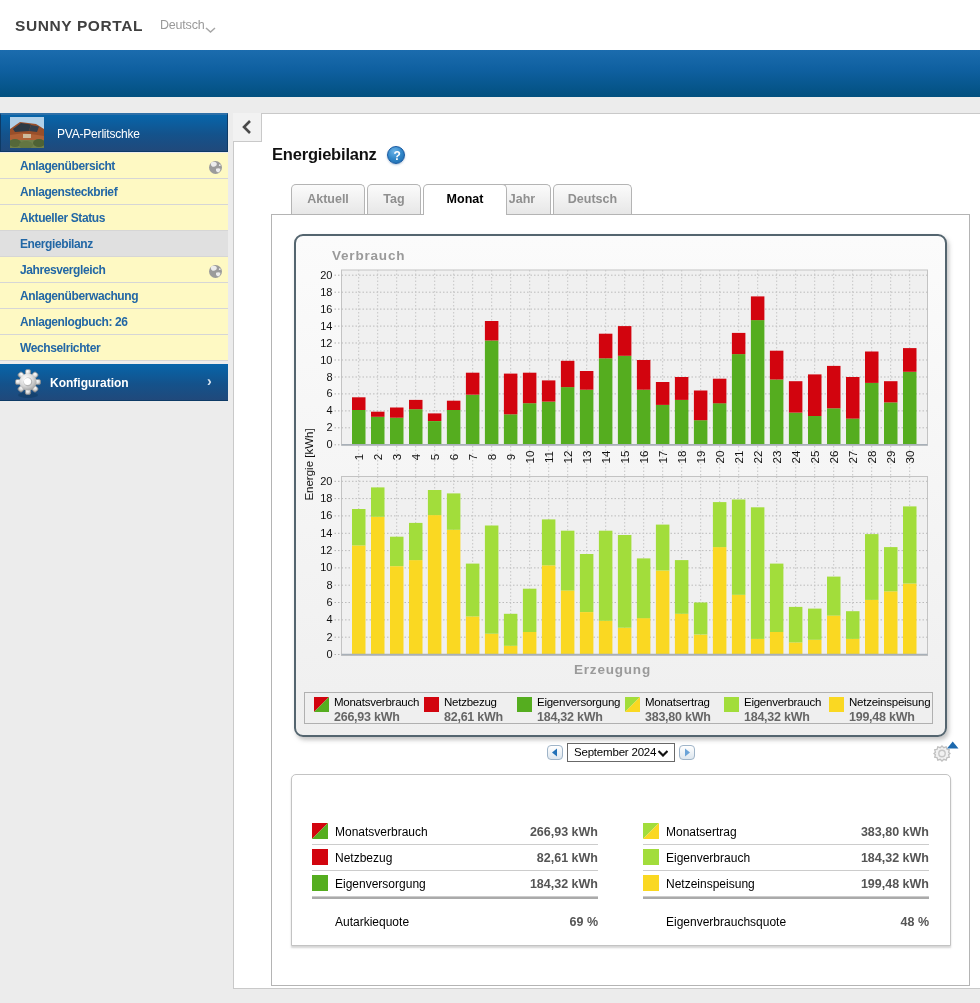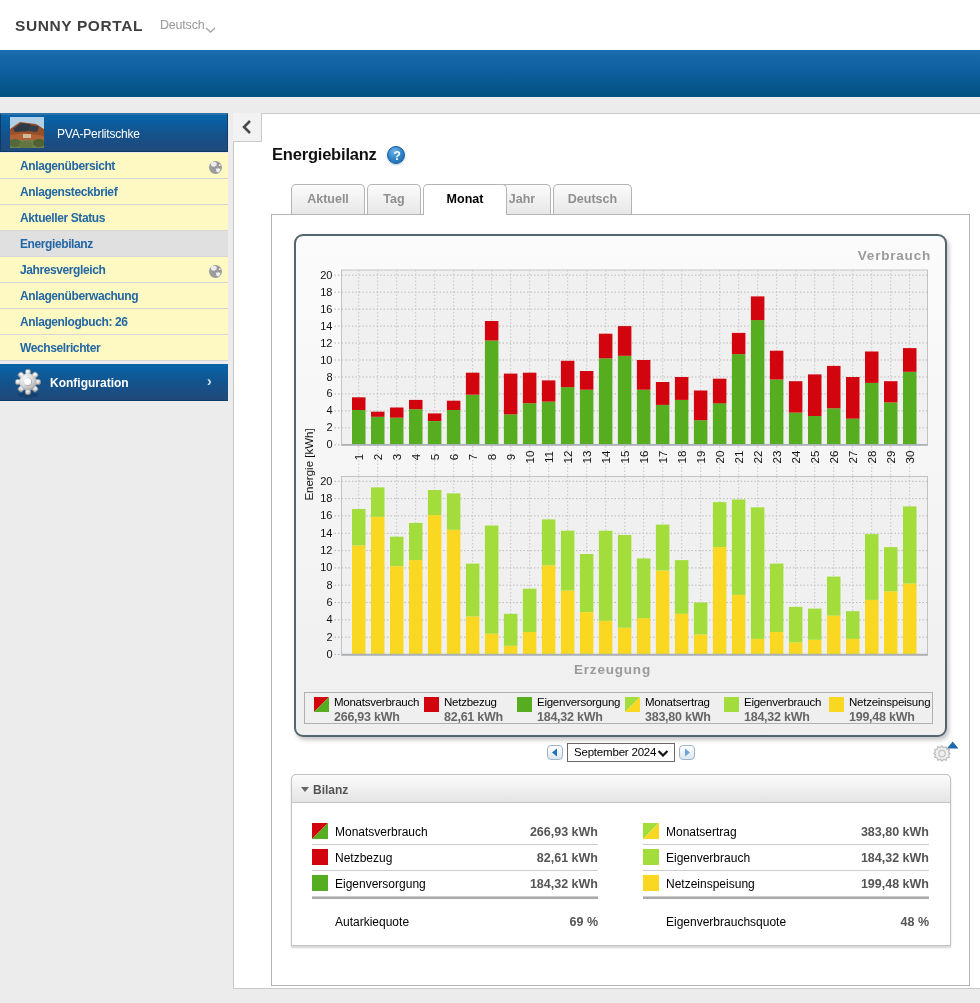--- a/index.html
+++ b/index.html
@@ -45,21 +45,21 @@
   border-radius:5px 5px 0 0; background:linear-gradient(to bottom,#fbfbfb 0%,#e7e7e7 100%);
   text-align:center; font-size:12.5px; font-weight:bold; color:#8f8f8f; line-height:29px; }
 .tab.active { background:#fff; color:#000; height:31px; z-index:5; }
 #tabbox { left:271px; top:214px; width:699px; height:772px; background:#fff; border:1px solid #b4b4b4; }
 
 
 #chartbox { left:294px; top:234px; width:653px; height:503px;
   border:2px solid #54656f; border-radius:9px;
   background:linear-gradient(to bottom,#fbfbfb 0%,#efefef 100%);
   box-shadow:2px 3px 4px rgba(140,140,140,0.5); }
-#vtitle { left:294px; top:248px; width:637px; text-align:right; font-size:13.5px; font-weight:bold; color:#9a9a9a; letter-spacing:0.8px; }
+#vtitle { left:294px; top:248px; width:637px; text-align:left; font-size:13.5px; font-weight:bold; color:#9a9a9a; letter-spacing:0.8px;padding-left:38px; }
 #etitle { left:294px; top:662px; width:637px; text-align:center; font-size:13.5px; font-weight:bold; color:#9a9a9a; letter-spacing:0.8px; }
 #chartsvgwrap { left:294px; top:236px; width:652px; height:499px; }
 
 
 #legend { left:304px; top:692px; width:629px; height:32px; background:#efefef; border:1px solid #b0b0b0; }
 .leg { position:absolute; top:2px; }
 .leg .ic { position:absolute; left:0; top:2px; width:15px; height:15px; }
 .leg .lab { position:absolute; left:20px; top:1px; font-size:11.5px; color:#000; white-space:nowrap; letter-spacing:-0.25px; }
 .leg .val { position:absolute; left:20px; top:14.5px; font-size:12.5px; font-weight:bold; color:#666; white-space:nowrap; letter-spacing:-0.25px; }
 
@@ -580,24 +580,20 @@
         <g fill="#f1f1f1" stroke="#c0c0c0" stroke-width="1.3">
           <path d="M0,-7.5 L1.8,-5.8 L4.2,-6.6 L4.9,-4.2 L7.3,-3.7 L6.6,-1.3 L8,0 L6.6,1.3 L7.3,3.7 L4.9,4.2 L4.2,6.6 L1.8,5.8 L0,7.5 L-1.8,5.8 L-4.2,6.6 L-4.9,4.2 L-7.3,3.7 L-6.6,1.3 L-8,0 L-6.6,-1.3 L-7.3,-3.7 L-4.9,-4.2 L-4.2,-6.6 L-1.8,-5.8 Z"></path>
         </g>
         <circle cx="0" cy="0" r="3.2" fill="none" stroke="#c6c6c6" stroke-width="1.4"></circle>
       </g>
       <polygon points="17,9.5 28.5,9.5 22.7,2.5" fill="#1c69ae"></polygon>
     </svg>
   </div>
 
   <div class="abs" id="bilanz"></div>
-  <div class="abs" id="bilhdr">
-      <div class="tri"></div>
-      <div class="t">Bilanz</div>
-    </div>
   <div class="abs" style="left:312px;top:823px;width:16px;height:16px"><svg width="16" height="16" viewBox="0 0 16 16">
         <polygon points="0,0 16,0 0,16" fill="#d2040e"></polygon>
         <polygon points="16,0 16,16 0,16" fill="#55ad1f"></polygon>
       </svg></div>
     <div class="abs blab" style="left:335px;top:825px">Monatsverbrauch</div>
     <div class="abs bval" style="left:478px;top:825px;width:120px">266,93 kWh</div>
     <div class="abs bsep" style="left:312px;top:844px;width:286px"></div>
     <div class="abs" style="left:312px;top:849px;width:16px;height:16px"><svg width="16" height="16" viewBox="0 0 16 16">
         <rect width="16" height="16" fill="#d2040e"></rect>
       </svg></div>

